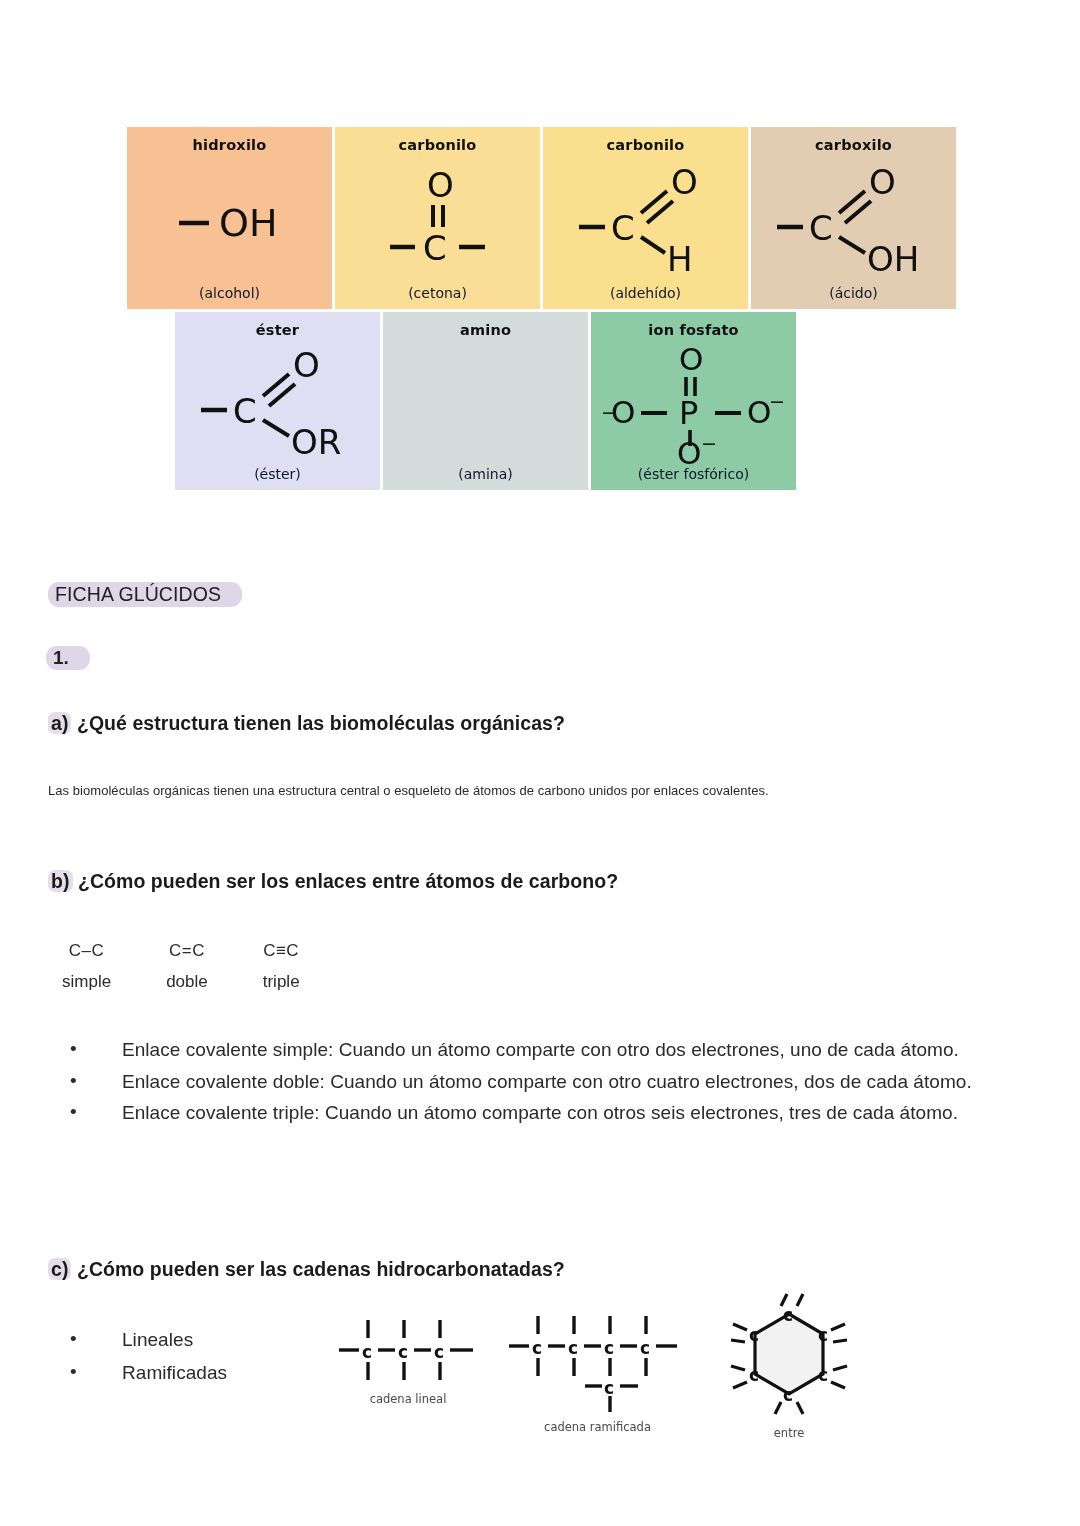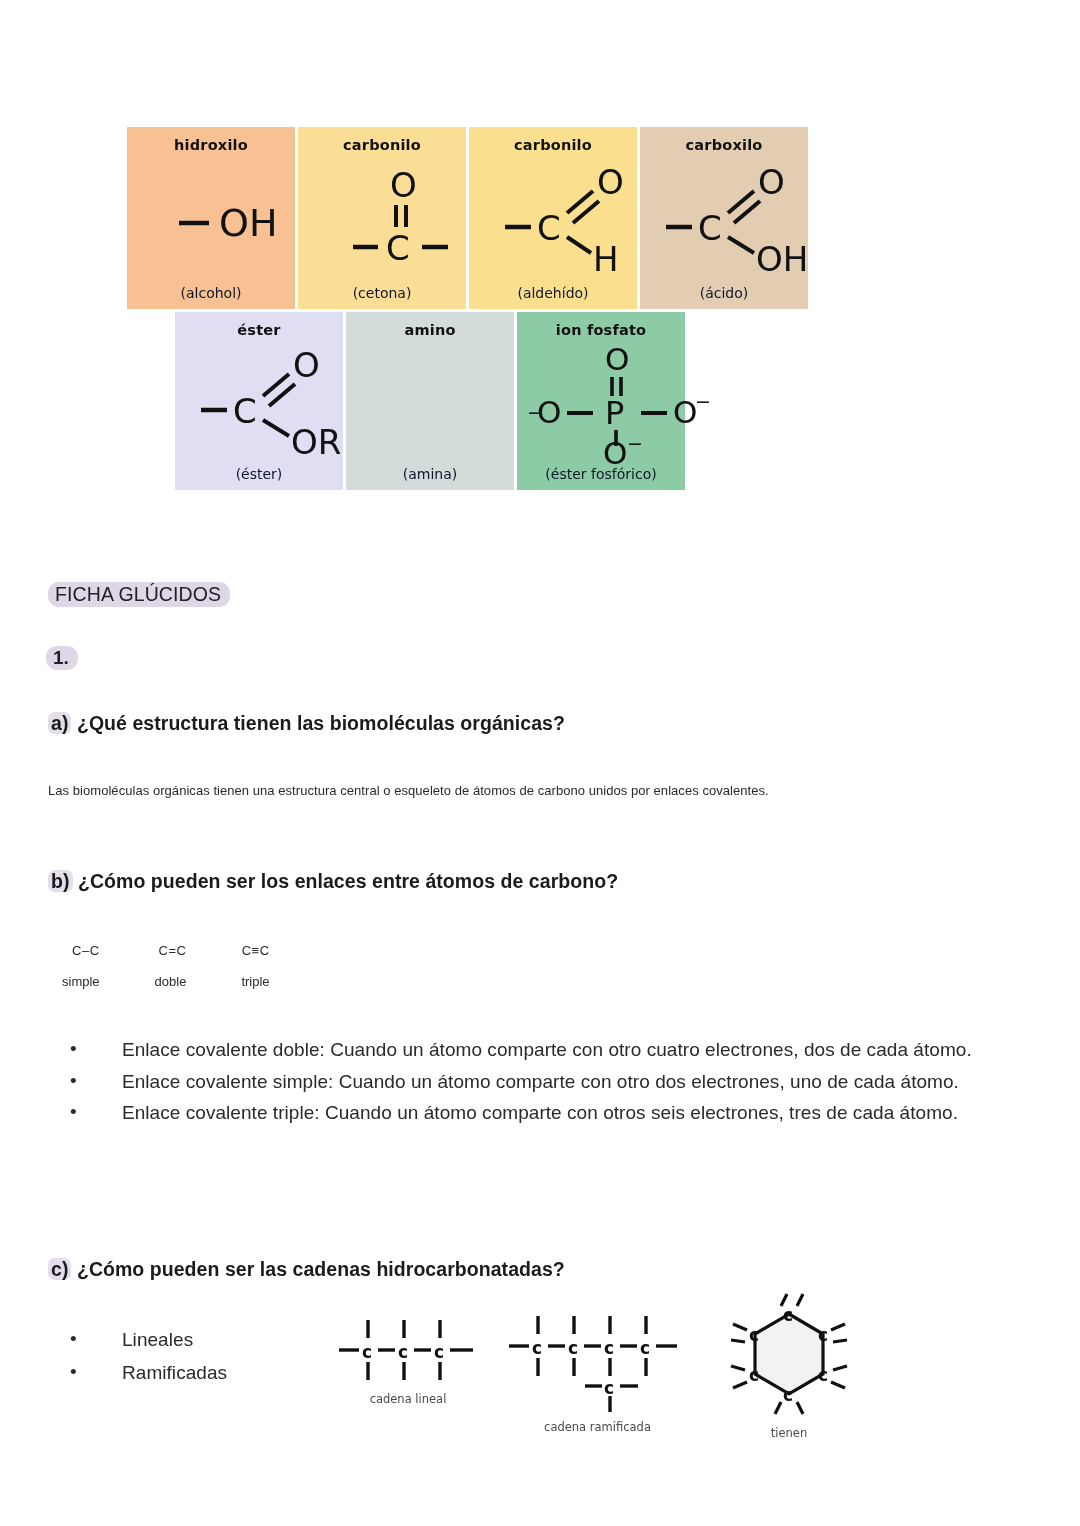--- a/index.html
+++ b/index.html
@@ -25,21 +25,21 @@
   }
   .fg-row {
     display: flex;
     gap: 3px;
   }
   .fg-row2 {
     margin-left: 48px;
     margin-top: 3px;
   }
   .fg-cell {
-    width: 168px;
+    width: 205px;
     height: 182px;
     position: relative;
     font-family: "DejaVu Sans", sans-serif;
   }
   .fg-cell.r2 { height: 178px; }
   .fg-title {
     position: absolute;
     top: 10px;
     left: 0;
     right: 0;
@@ -63,21 +63,21 @@
     left: 0; right: 0;
     top: 34px;
     bottom: 32px;
   }
   .fg-art svg { display: block; margin: 0 auto; }
 
   
   .hl {
     background: #ded7e8;
     border-radius: 11px;
-    padding: 1px 9px 2px 7px;
+    padding: 1px 21px 2px 7px;
   }
   .hl-soft {
     background: #e3dee9;
     border-radius: 7px;
     padding: 0 3px;
   }
 
   
   .ficha {
     position: absolute;
@@ -121,22 +121,22 @@
 
   
   .bonds {
     position: absolute;
     left: 62px;
     top: 935px;
     display: flex;
     gap: 55px;
   }
   .bond {
-    text-align: right;
-    font-size: 13px;
+    text-align: center;
+    font-size: 17px;
     color: #2b2b2b;
     line-height: 31px;
   }
   .bond .sym { display: block; letter-spacing: .5px; }
   .bond .nm  { display: block; }
 
   
   .blist {
     position: absolute;
     left: 60px;
@@ -344,22 +344,22 @@
     <span class="sym">C=C</span>
     <span class="nm">doble</span>
   </div>
   <div class="bond">
     <span class="sym">C≡C</span>
     <span class="nm">triple</span>
   </div>
 </div>
 
 <ul class="blist" id="blist-bonds">
+  <li>Enlace covalente simple: Cuando un átomo comparte con otro dos electrones, uno de cada átomo.</li>
   <li>Enlace covalente doble: Cuando un átomo comparte con otro cuatro electrones, dos de cada átomo.</li>
-  <li>Enlace covalente simple: Cuando un átomo comparte con otro dos electrones, uno de cada átomo.</li>
   <li>Enlace covalente triple: Cuando un átomo comparte con otros seis electrones, tres de cada átomo.</li>
 </ul>
 
 <div class="qa q-head" id="qa-c">
   <span class="mk hl-soft">c)</span>
   <span>¿Cómo pueden ser las cadenas hidrocarbonatadas?</span>
 </div>
 
 <ul class="blist" id="blist-chains">
   <li>Lineales</li>
@@ -444,16 +444,16 @@
       </g>
       <g font-family="DejaVu Sans, sans-serif" font-size="17" font-weight="bold" fill="#111">
         <text x="68" y="29">c</text>
         <text x="103" y="49">c</text>
         <text x="103" y="89">c</text>
         <text x="68" y="109">c</text>
         <text x="34" y="89">c</text>
         <text x="34" y="49">c</text>
       </g>
     </svg>
-    <div class="chain-cap">tienen</div>
+    <div class="chain-cap">entre</div>
   </div>
 
 </div>
 
 </body></html>

